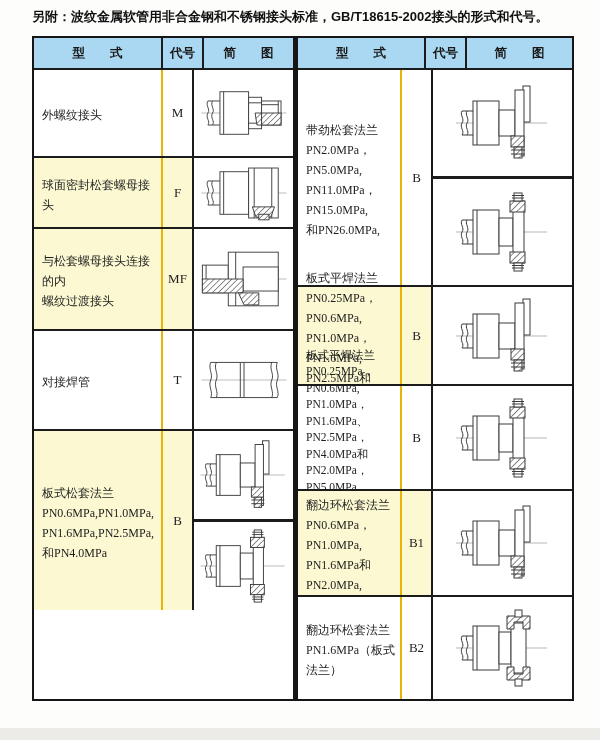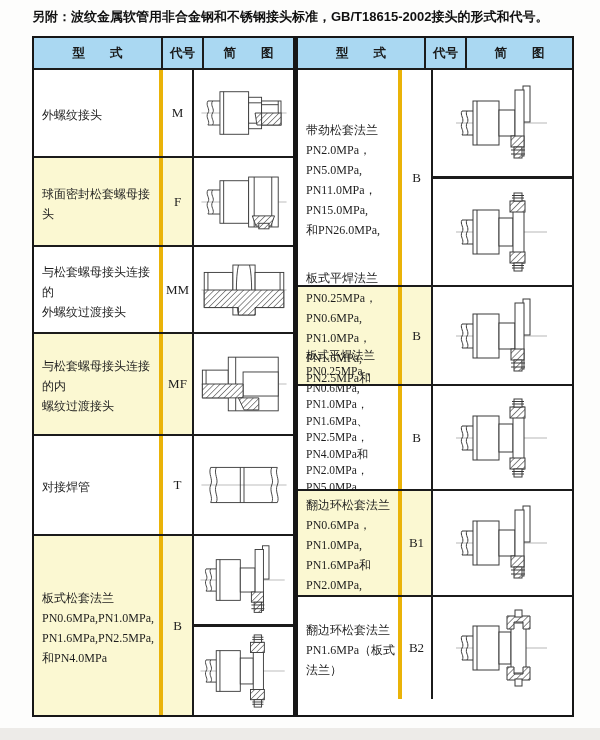--- a/index.html
+++ b/index.html
@@ -14,34 +14,34 @@
   .half.right{width:274px;}
   .hrow{display:flex;height:30px;background:#aad8f2;box-sizing:border-box;}
   .hcell{display:flex;align-items:center;justify-content:center;font-weight:bold;
          font-size:12.5px;color:#1a1a1a;box-sizing:border-box;}
   .hcell.t{width:129px;border-right:2px solid #1b1b1b;}
   .right .hcell.t{width:128px;}
   .hcell.c{width:41px;border-right:2px solid #1b1b1b;}
   .hcell.d{flex:1;}
   .row{display:flex;border-top:2px solid #1b1b1b;box-sizing:border-box;background:#fff;}
   .cell{box-sizing:border-box;}
-  .ctype{width:129px;border-right:4px solid #eab308;display:flex;align-items:center;
+  .ctype{width:129px;border-right:2px solid #eab308;display:flex;align-items:center;
          padding:8px 3px 4px 8px;font-size:12px;line-height:20px;white-space:pre-line;}
   .right .ctype{width:104px;}
   .ccode{width:31px;border-right:2px solid #1b1b1b;display:flex;align-items:center;
          justify-content:center;font-size:13px;}
   .cdiag{flex:1;display:flex;align-items:center;justify-content:center;background:#fff;}
   .cdiag.stack{flex-direction:column;align-items:stretch;justify-content:stretch;}
   .sub{flex:1;display:flex;align-items:center;justify-content:center;box-sizing:border-box;}
   .sub.first{border-bottom:3px solid #1b1b1b;}
   .hl{background:#fbf8d2;}
   .tight{line-height:16.5px;font-size:11.5px;padding-top:2px;padding-bottom:2px;}
   svg.d{width:94px;height:74px;display:block;}
   .right svg.d{width:102px;height:80px;}
-  .lr0{height:88px}.lr1{height:89px}.lr2{height:87px}.lr3{height:102px}.lr4{height:100px}.lr5{height:181px}
+  .lr0{height:88px}.lr1{height:71px}.lr2{height:87px}.lr3{height:102px}.lr4{height:100px}.lr5{height:181px}
   .rr0{height:217px}.rr1{height:99px}.rr2{height:105px}.rr3{height:106px}.rr4{height:104px}
   .footer-strip{position:absolute;left:0;bottom:0;width:600px;height:12px;background:#edebe8;}
 </style>
 </head>
 <body>
 
 <svg width="0" height="0" style="position:absolute" aria-hidden="true">
   <defs>
     <pattern id="hat" width="4.5" height="4.5" patternUnits="userSpaceOnUse" patternTransform="rotate(45)">
       <rect width="4.5" height="4.5" fill="#fff"></rect>
@@ -182,30 +182,20 @@
       <div class="row lr1">
         <div class="cell ctype hl">球面密封松套螺母接头</div>
         <div class="cell ccode hl">F</div>
         <div class="cell cdiag">
           <svg class="d">
               <use href="#symF"></use>
             </svg>
         </div>
       </div>
 
-      <div class="row lr2">
-        <div class="cell ctype">与松套螺母接头连接的
-外螺纹过渡接头</div>
-        <div class="cell ccode">MM</div>
-        <div class="cell cdiag">
-          <svg class="d">
-              <use href="#symMM"></use>
-            </svg>
-        </div>
-      </div>
 
       <div class="row lr3">
         <div class="cell ctype hl">与松套螺母接头连接的内
 螺纹过渡接头</div>
         <div class="cell ccode hl">MF</div>
         <div class="cell cdiag">
           <svg class="d">
               <use href="#symMF"></use>
             </svg>
         </div>

